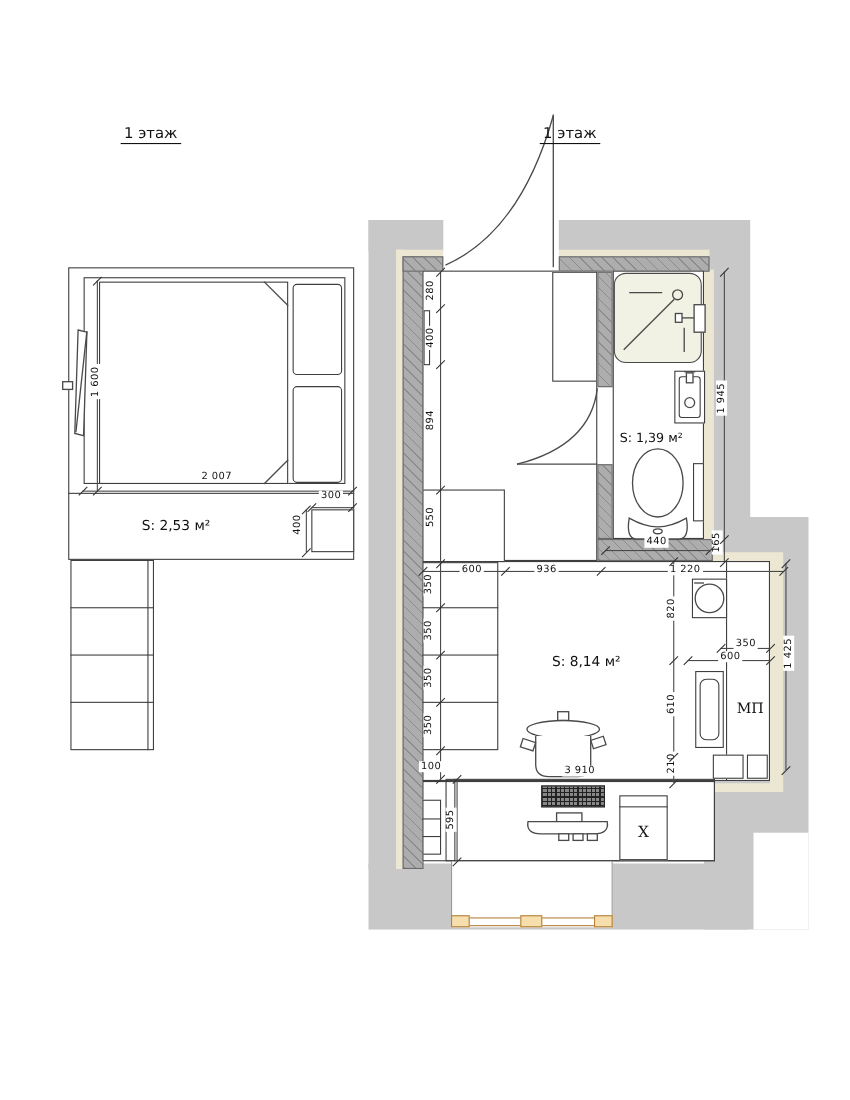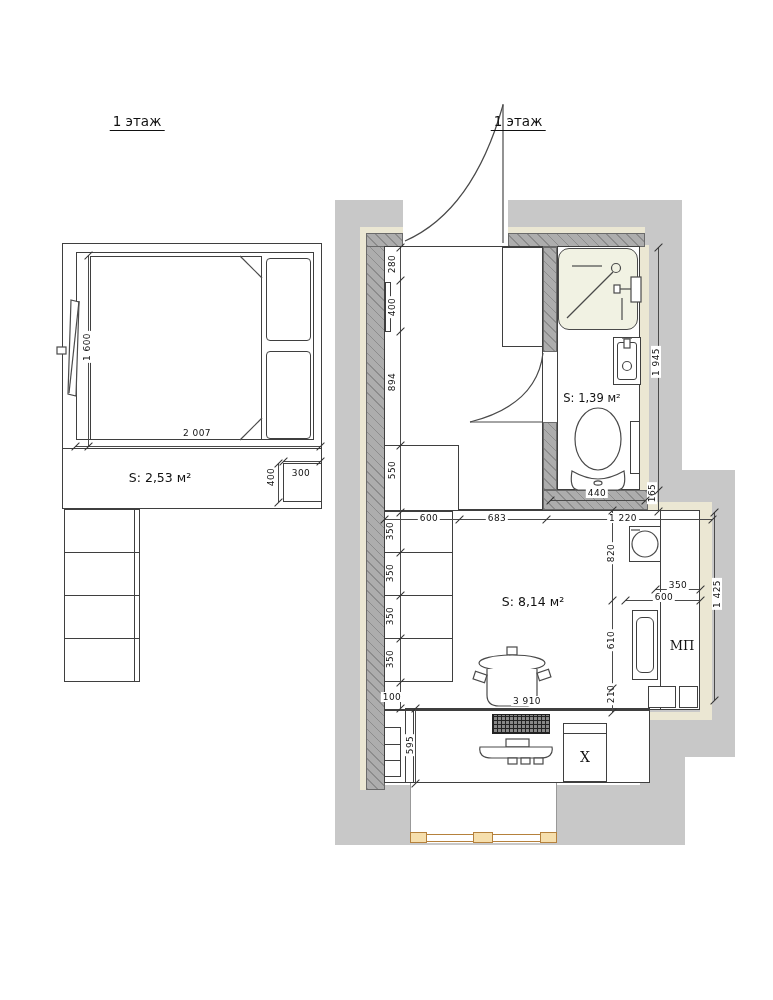--- a/index.html
+++ b/index.html
@@ -182,34 +182,34 @@
   <div class="dimln" style="left:278px;top:463px;width:1px;height:39px"></div>
 
   <div class="title" style="left:137px;top:122px">1 этаж</div>
   <div class="title" style="left:518px;top:122px">1 этаж</div>
   <div class="arealabel" style="left:160px;top:477px">S: 2,53 м²</div>
   <div class="arealabel" style="left:592px;top:398px;font-size:11.5px">S: 1,39 м²</div>
   <div class="arealabel" style="left:533px;top:601px">S: 8,14 м²</div>
 
 <span class="dim v" style="left: 87px; top: 347px;">1 600</span>
     <span class="dim" style="left: 197px; top: 433px;">2 007</span>
-    <span class="dim" style="left: 301px; top: 473px;">300</span>
+    <span class="dim" style="left: 301px; top: 451px;">300</span>
     <span class="dim v" style="left: 271px; top: 477px;">400</span>
     <span class="dim v" style="left: 392px; top: 264px;">280</span>
     <span class="dim v" style="left: 392px; top: 307px;">400</span>
     <span class="dim v" style="left: 392px; top: 382px;">894</span>
     <span class="dim v" style="left: 392px; top: 470px;">550</span>
     <span class="dim v" style="left: 390px; top: 531px;">350</span>
     <span class="dim v" style="left: 390px; top: 573px;">350</span>
     <span class="dim v" style="left: 390px; top: 616px;">350</span>
     <span class="dim v" style="left: 390px; top: 659px;">350</span>
     <span class="dim" style="left: 392px; top: 697px;">100</span>
     <span class="dim v" style="left: 410px; top: 745px;">595</span>
     <span class="dim" style="left: 429px; top: 518px;">600</span>
-    <span class="dim" style="left: 497px; top: 518px;">683</span>
+    <span class="dim" style="left: 497px; top: 518px;">936</span>
     <span class="dim" style="left: 623px; top: 518px;">1 220</span>
     <span class="dim" style="left: 597px; top: 493px;">440</span>
     <span class="dim v" style="left: 611px; top: 553px;">820</span>
     <span class="dim v" style="left: 611px; top: 640px;">610</span>
     <span class="dim v" style="left: 611px; top: 694px;">210</span>
     <span class="dim" style="left: 678px; top: 585px;">350</span>
     <span class="dim" style="left: 664px; top: 597px;">600</span>
     <span class="dim v" style="left: 656px; top: 362px;">1 945</span>
     <span class="dim v" style="left: 652px; top: 493px;">165</span>
     <span class="dim v" style="left: 717px; top: 594px;">1 425</span>

